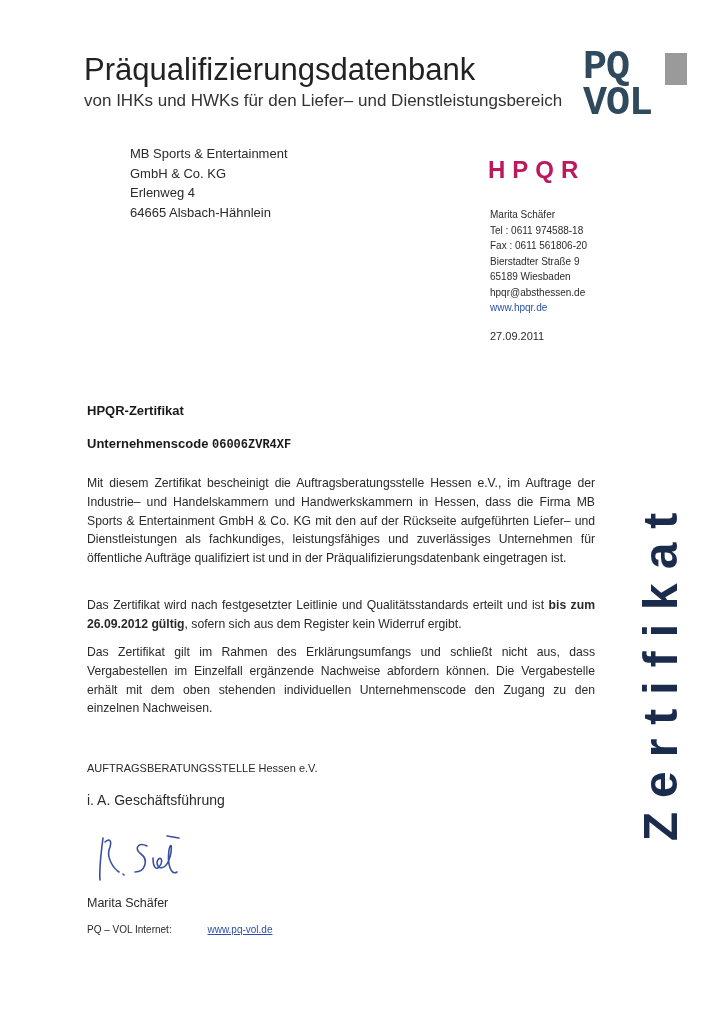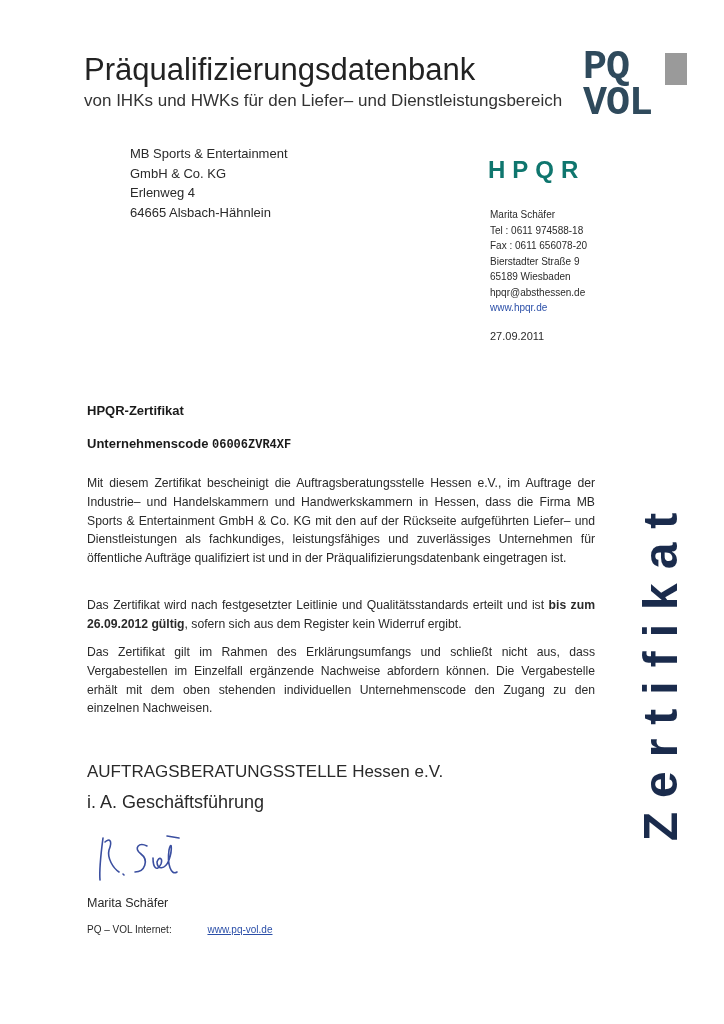--- a/index.html
+++ b/index.html
@@ -7,33 +7,33 @@
     width: 724px; height: 1024px; background: #ffffff; position: relative; overflow: hidden;
     font-family: "Liberation Sans", sans-serif; color: #2a2a2a;
   }
   .abs { position: absolute; }
   #title { left: 84px; top: 52px; font-size: 31px; color: #222; letter-spacing: 0px; }
   #subtitle { left: 84px; top: 91px; font-size: 17px; color: #333; }
   #pqvol { left: 583px; top: 50px; width: 110px; height: 78px; font-family: Liberation Mono, monospace; }
   .pqline { font-weight: bold; font-size: 40px; color: #2f4a5c; line-height: 36px; letter-spacing: -1px; }
   #pq-square { position: absolute; left: 82px; top: 3px; width: 22px; height: 32px; background: #9a9a9a; }
   #recipient { left: 86px; top: 144px; font-size: 13px; line-height: 19.5px; color: #2a2a2a; margin-left: 44px; }
-  #hpqr-logo { left: 488px; top: 156px; font-size: 24px; color: #0f766e; letter-spacing: 7px; font-weight: bold; }
+  #hpqr-logo { left: 488px; top: 156px; font-size: 24px; color: #be185d; letter-spacing: 7px; font-weight: bold; }
   #sender { left: 490px; top: 207px; font-size: 10px; line-height: 15.5px; color: #2a2a2a; }
   #sender .link { color: #2b4fa8; }
   #date { left: 490px; top: 330px; font-size: 11px; color: #2a2a2a; }
   #cert-title { left: 87px; top: 403px; font-size: 13px; font-weight: bold; color: #1a1a1a; }
   #code-line { left: 87px; top: 436px; font-size: 13px; font-weight: bold; color: #1a1a1a; }
   #code-line .mono { font-family: "Liberation Mono", monospace; font-size: 12px; }
   .para { left: 87px; width: 508px; font-size: 12.2px; line-height: 18.8px; text-align: justify; color: #2a2a2a; }
   #p1 { top: 474px; }
   #p2 { top: 596px; }
   #p3 { top: 643px; }
-  #org { left: 87px; top: 762px; font-size: 17px; color: #2a2a2a; }
-  #ia { left: 87px; top: 792px; font-size: 18px; color: #2a2a2a; }
+  #org { left: 87px; top: 762px; font-size: 11px; color: #2a2a2a; }
+  #ia { left: 87px; top: 792px; font-size: 14px; color: #2a2a2a; }
   #signature { left: 95px; top: 828px; width: 110px; height: 60px; }
   #signer { left: 87px; top: 896px; font-size: 12.5px; color: #2a2a2a; }
   #footer { left: 87px; top: 924px; font-size: 10px; color: #2a2a2a; }
   #footer .link { color: #2b4fa8; text-decoration: underline; margin-left: 33px; }
   #vertical-label {
     left: 660px; top: 670px; transform: translate(-50%, -50%) rotate(-90deg);
     font-size: 48px; font-weight: bold; color: #1a2b4c; letter-spacing: 14px; white-space: nowrap;
   }
   b { font-weight: bold; }
 </style>
@@ -54,21 +54,21 @@
   <div>GmbH &amp; Co. KG</div>
   <div>Erlenweg 4</div>
   <div>64665 Alsbach-Hähnlein</div>
 </div>
 
 <div id="hpqr-logo" class="abs">HPQR</div>
 
 <div id="sender" class="abs">
   <div>Marita Schäfer</div>
   <div>Tel : 0611 974588-18</div>
-  <div>Fax : 0611 656078-20</div>
+  <div>Fax : 0611 561806-20</div>
   <div>Bierstadter Straße 9</div>
   <div>65189 Wiesbaden</div>
   <div>hpqr@absthessen.de</div>
   <div class="link">www.hpqr.de</div>
 </div>
 
 <div id="date" class="abs">27.09.2011</div>
 
 <div id="cert-title" class="abs">HPQR-Zertifikat</div>
 <div id="code-line" class="abs">

